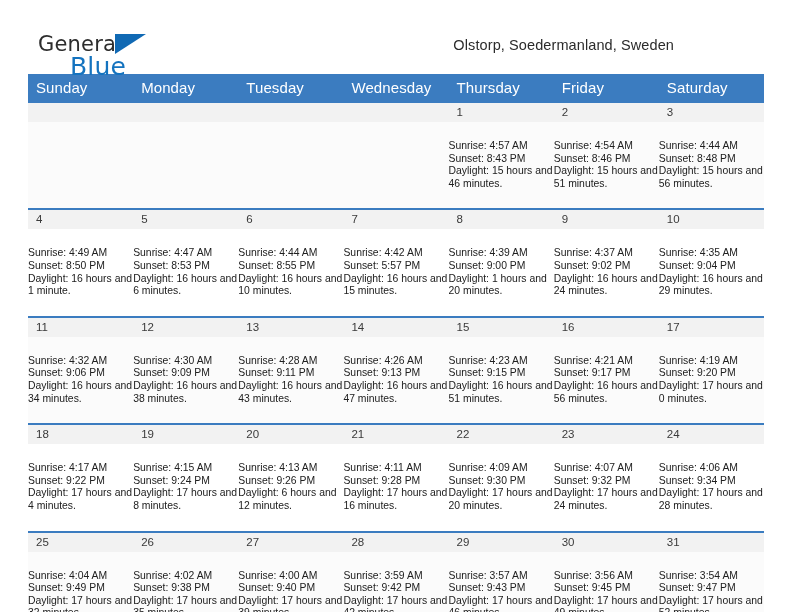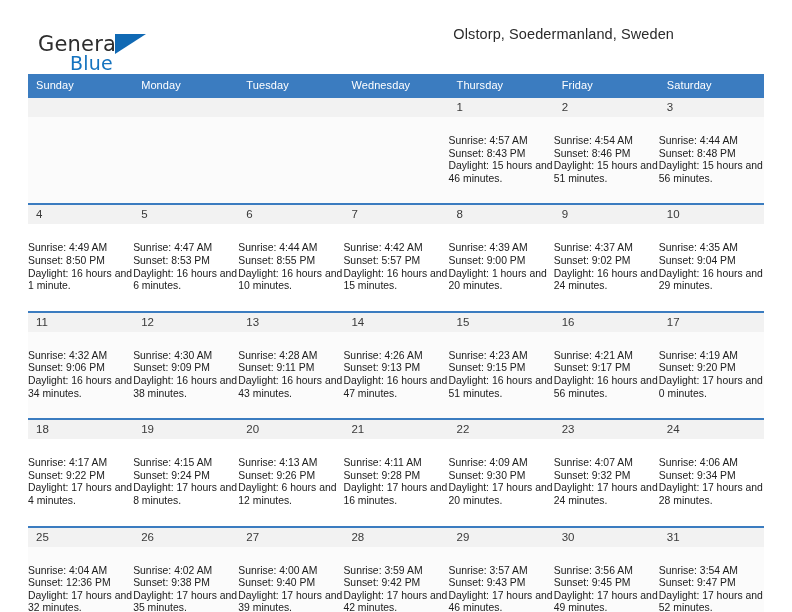--- a/index.html
+++ b/index.html
@@ -44,21 +44,21 @@
     top: 6px;
     font-size: 21px;
     letter-spacing: .2px;
     color: #2d2d2d;
     font-family: "DejaVu Sans", sans-serif;
   }
   .brand-blue {
     position: absolute;
     left: 32px;
     top: 26px;
-    font-size: 19px;
+    font-size: 25px;
     letter-spacing: .2px;
     color: #1473bf;
     font-family: "DejaVu Sans", sans-serif;
   }
   .brand-mark {
     position: absolute;
     left: 77px;
     top: 8px;
     width: 0;
     height: 0;
@@ -72,34 +72,35 @@
   .cal-title {
     font-size: 26px;
     color: #2b2b2b;
     line-height: 1.05;
     font-weight: normal;
     letter-spacing: .2px;
   }
   .cal-location {
     font-size: 14.5px;
     color: #2b2b2b;
+    margin-top: 11px;
     letter-spacing: .1px;
   }
 
   
   .calendar {
     width: 736px;
     border-collapse: collapse;
     table-layout: fixed;
   }
   .calendar th {
     background: #3b7cc0;
     color: #ffffff;
     font-weight: normal;
-    font-size: 11px;
+    font-size: 15px;
     text-align: left;
     padding: 5px 0 5px 8px;
     height: 20px;
     box-sizing: border-box;
     letter-spacing: .1px;
     margin-top: 36px;
   }
   .calendar td {
     vertical-align: top;
     padding: 0;
@@ -260,21 +261,21 @@
           </td>
           <td>
             <span class="cell-inner"><span class="daynum">23</span><span class="info"><div>Sunrise: 4:07 AM</div><div>Sunset: 9:32 PM</div><div class="dl">Daylight: 17 hours and 24 minutes.</div></span></span>
           </td>
           <td>
             <span class="cell-inner"><span class="daynum">24</span><span class="info"><div>Sunrise: 4:06 AM</div><div>Sunset: 9:34 PM</div><div class="dl">Daylight: 17 hours and 28 minutes.</div></span></span>
           </td>
         </tr>
         <tr class="week-row shaded">
           <td>
-            <span class="cell-inner"><span class="daynum">25</span><span class="info"><div>Sunrise: 4:04 AM</div><div>Sunset: 12:36 PM</div><div class="dl">Daylight: 17 hours and 32 minutes.</div></span></span>
+            <span class="cell-inner"><span class="daynum">25</span><span class="info"><div>Sunrise: 4:04 AM</div><div>Sunset: 9:49 PM</div><div class="dl">Daylight: 17 hours and 32 minutes.</div></span></span>
           </td>
           <td>
             <span class="cell-inner"><span class="daynum">26</span><span class="info"><div>Sunrise: 4:02 AM</div><div>Sunset: 9:38 PM</div><div class="dl">Daylight: 17 hours and 35 minutes.</div></span></span>
           </td>
           <td>
             <span class="cell-inner"><span class="daynum">27</span><span class="info"><div>Sunrise: 4:00 AM</div><div>Sunset: 9:40 PM</div><div class="dl">Daylight: 17 hours and 39 minutes.</div></span></span>
           </td>
           <td>
             <span class="cell-inner"><span class="daynum">28</span><span class="info"><div>Sunrise: 3:59 AM</div><div>Sunset: 9:42 PM</div><div class="dl">Daylight: 17 hours and 42 minutes.</div></span></span>
           </td>

